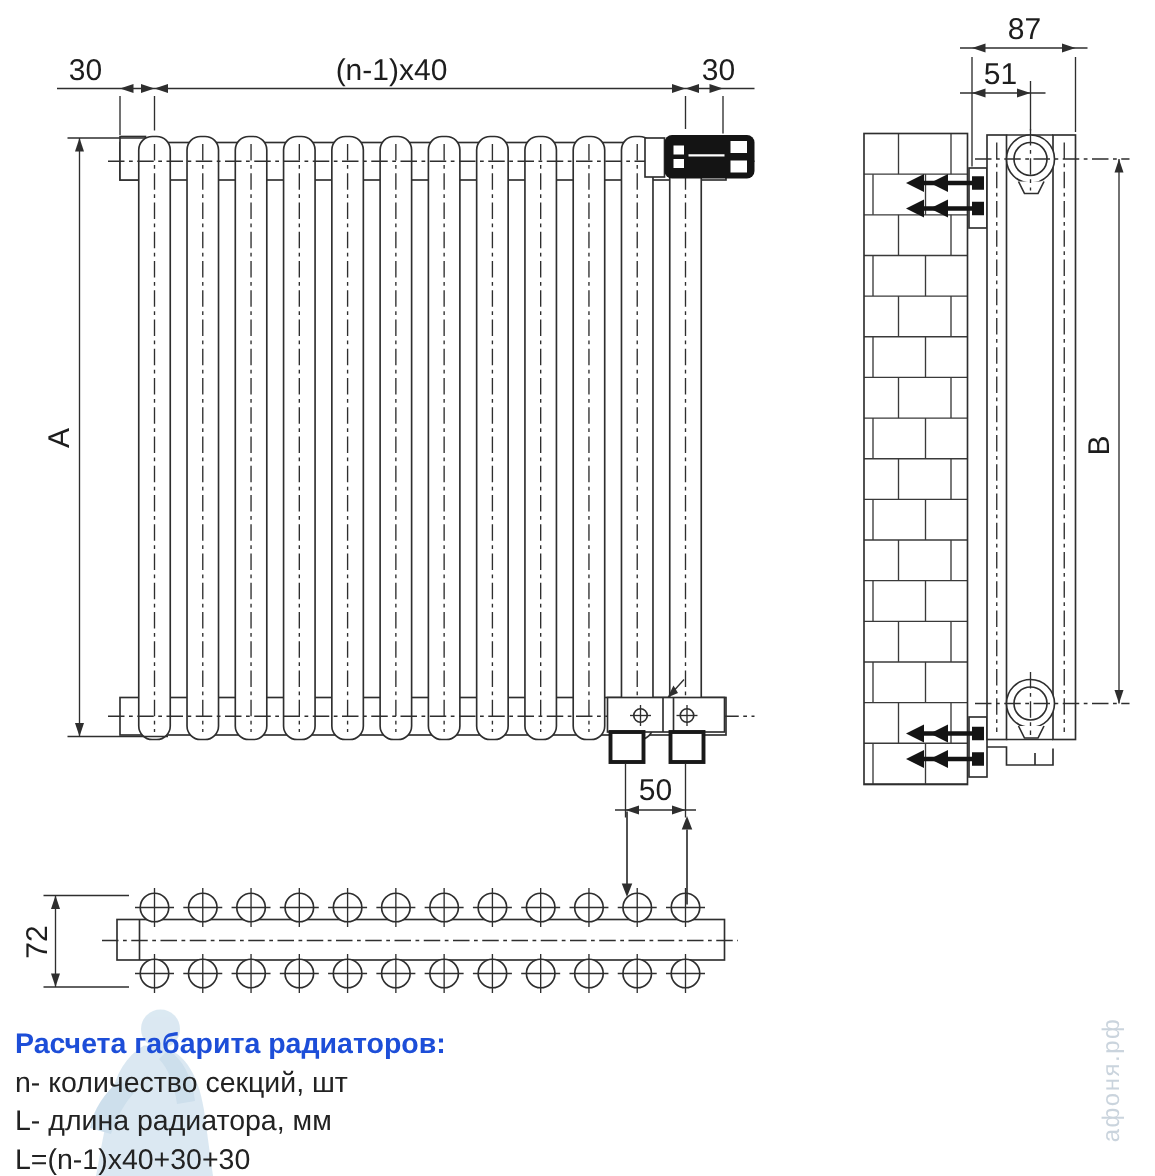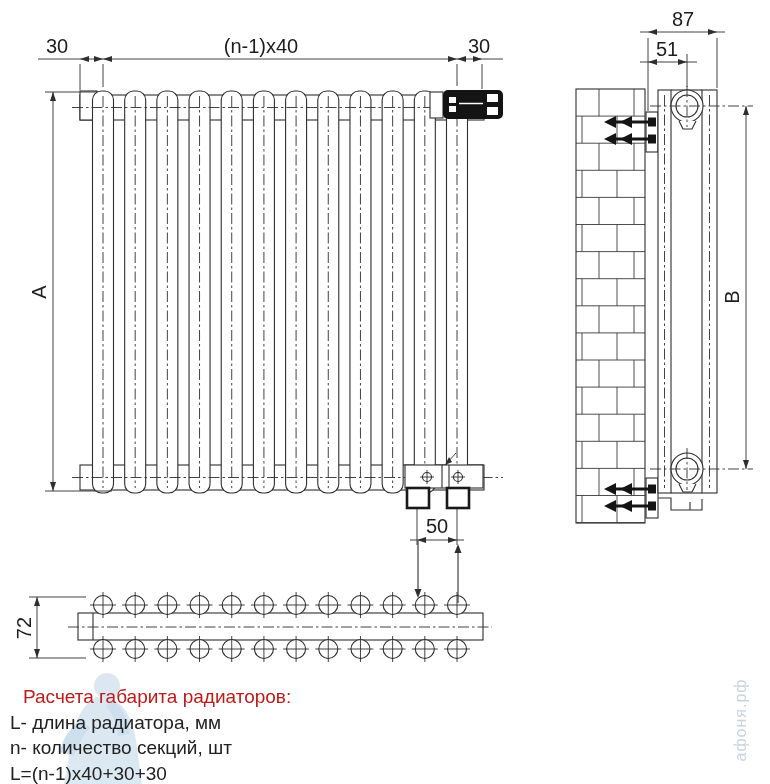--- a/index.html
+++ b/index.html
@@ -9,21 +9,21 @@
   .ln{stroke:#2e2e2e;stroke-width:1.1;fill:none;}
   .fw{fill:#ffffff;stroke:#2e2e2e;stroke-width:1.1;}
   .thk{fill:#ffffff;stroke:#191919;stroke-width:2.6;}
   .blk{fill:#141414;stroke:none;}
   .cl{stroke:#2e2e2e;stroke-width:.9;fill:none;stroke-dasharray:11 3 2.5 3;}
   .dim{stroke:#2e2e2e;stroke-width:.9;fill:none;}
   .ah{fill:#2e2e2e;stroke:none;}
   .dlabel{font-family:"Liberation Sans",sans-serif;font-size:20px;fill:#1d1d1d;}
   .brick{stroke:#3a3a3a;stroke-width:.9;}
   .legend{position:absolute;left:10px;top:684px;font-size:19px;line-height:25.5px;color:#222;}
-  .legend .t{font-weight:400;color:#b91c1c;margin-left:13px;}
+  .legend .t{font-weight:700;color:#1d4ed8;}
   .wm-site{font-family:"Liberation Sans",sans-serif;font-size:16px;letter-spacing:1px;
            fill:#b9c6d2;opacity:.75;}
   .mascot{opacity:.55;}
 </style>
 </head>
 <body>
 
 <div id="stage">
 <svg width="770" height="784" viewBox="0 0 770 784">
 
@@ -342,17 +342,17 @@
     <circle cx="107" cy="686" r="13" fill="#bed7e8"></circle>
     <path d="M96,697 C84,704 77,716 74,732 L68,762 L64,784 L142,784 L136,740 C132,714 121,700 107,698 Z" fill="#bed7e8"></path>
     <path d="M80,720 C70,728 62,740 60,752 L74,756 C78,744 84,734 90,728 Z" fill="#a5c5de"></path>
     <path d="M112,700 C122,706 128,718 130,734 L118,736 C116,722 112,712 106,706 Z" fill="#a5c5de"></path>
   </g>
   <text transform="rotate(-90 746 720)" x="746" y="720" text-anchor="middle" class="wm-site">афоня.рф</text>
 </svg>
 
 <div class="legend">
   <div class="t">Расчета габарита радиаторов:</div>
+  <div>n- количество секций, шт</div>
   <div>L- длина радиатора, мм</div>
-  <div>n- количество секций, шт</div>
   <div>L=(n-1)x40+30+30</div>
 </div>
 </div>
 
 </body></html>

